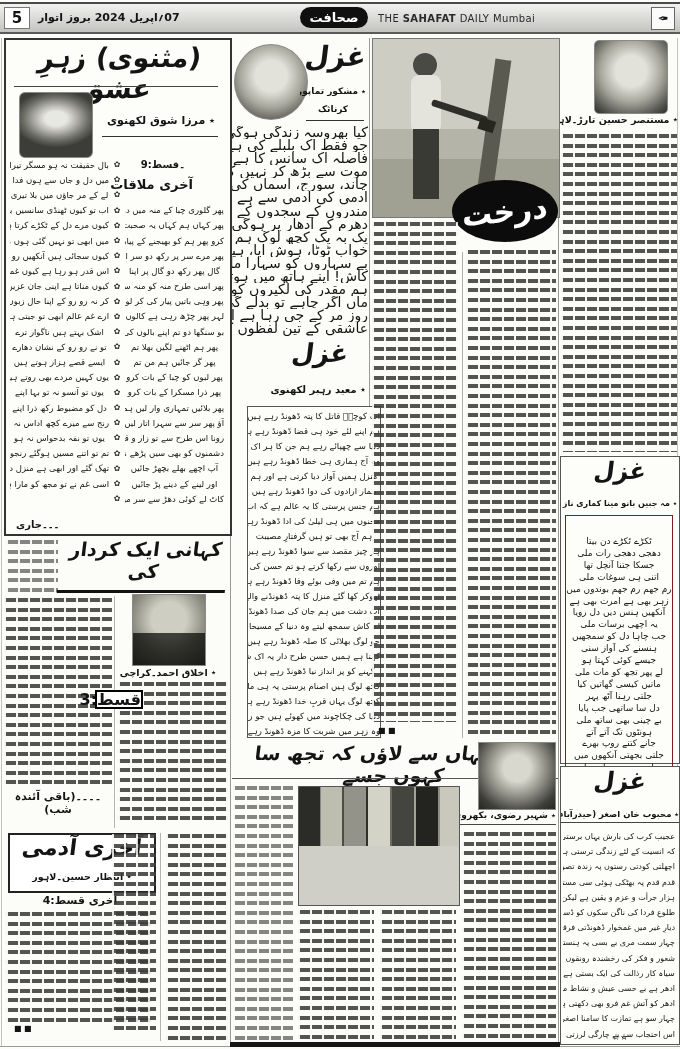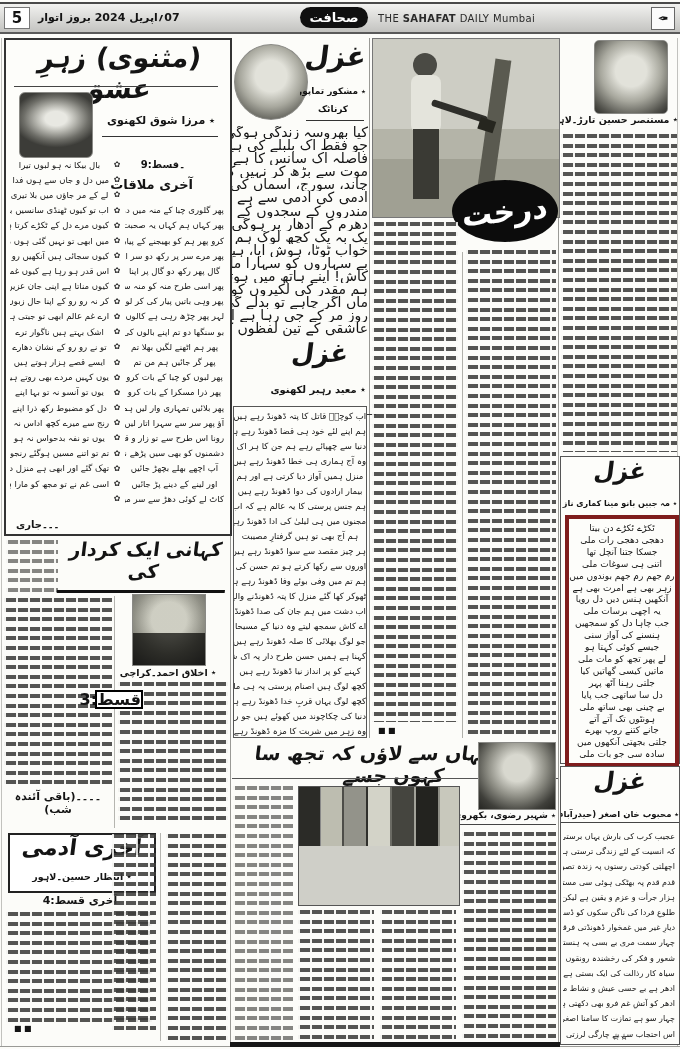--- a/index.html
+++ b/index.html
@@ -77,21 +77,21 @@
     <div class="hr" style="left:8px;top:46px;width:204px;background:#444;"></div>
     <div class="ph face1" style="left:13px;top:52px;width:72px;height:64px;border-radius:6px;"></div>
     <div class="abs by" style="left:96px;top:74px;width:118px;font-size:11px;">٭ مرزا شوق لکھنوی</div>
     <div class="hr" style="left:96px;top:96px;width:116px;background:#333;"></div>
     <div class="abs" style="right:42px;top:119px;font-size:10px;font-weight:bold;background:#fdfdfa;padding:0 3px;">۔قسط:9</div>
     <div class="abs" style="right:34px;top:137px;font-size:13px;font-weight:bold;background:#fdfdfa;padding:0 3px;">آخری ملاقات</div>
     <div class="abs" style="left:4px;top:117px;width:214px;">
         <div class="mrow">
           <span class="h"></span>
           <span class="o">✿</span>
-          <span class="h">بال بیکا نہ ہو لبوں تیرا</span>
+          <span class="h">بال حقیقت نہ ہو مسگر تیرا</span>
         </div>
         <div class="mrow">
           <span class="h"></span>
           <span class="o">✿</span>
           <span class="h">میں دل و جاں سے ہوں فدا تیری</span>
         </div>
         <div class="mrow">
           <span class="h"></span>
           <span class="o">✿</span>
           <span class="h">لے کے مر جاؤں میں بلا تیری</span>
@@ -240,21 +240,21 @@
       <div class="pl">بے سہاروں کو سہارا مل گیا ہوتا میاں!</div>
       <div class="pl">کاش! اپنے ہاتھ میں ہوتی خلافت آج بھی</div>
       <div class="pl">ہم مقدر کی لکیروں کو ملا سکتے نہیں</div>
       <div class="pl">ماں اگر چاہے تو بدلے گی کتابت آج بھی</div>
       <div class="pl">روز مر کے جی رہا ہے آپ کا مشکورؔ بھی</div>
       <div class="pl">عاشقی کے تین لفظوں کے بدولت آج بھی</div>
     </div>
 
   <div class="abs callig" style="left:280px;top:338px;width:80px;text-align:center;font-size:26px;">غزل</div>
   <div class="abs by" style="left:260px;top:384px;width:116px;font-size:10px;border-bottom:1px solid #333;padding-bottom:19px;">٭ معید رہبر لکھنوی</div>
-  <div class="abs" style="left:233px;top:406px;width:132px;height:328px;border:1px solid #555;padding-top:2px;background:#fdfdfa;">
+  <div class="abs" style="left:247px;top:406px;width:132px;height:328px;border:1px solid #555;padding-top:2px;background:#fdfdfa;">
     <div>
         <div class="pl15">اب کوچہؑ قاتل کا پتہ ڈھونڈ رہے ہیں</div>
         <div class="pl15">ہم اپنے لئے خود ہی قضا ڈھونڈ رہے ہیں</div>
         <div class="pl15">دنیا سے چھپائے رہے ہم جن کا ہر اک عیب</div>
         <div class="pl15">وہ آج ہماری ہی خطا ڈھونڈ رہے ہیں</div>
         <div class="pl15">منزل ہمیں آواز دیا کرتی ہے اور ہم</div>
         <div class="pl15">بیمار ارادوں کی دوا ڈھونڈ رہے ہیں</div>
         <div class="pl15">ہم جنس پرستی کا یہ عالم ہے کہ اب لوگ</div>
         <div class="pl15">مجنوں میں ہی لیلیٰ کی ادا ڈھونڈ رہے ہیں</div>
         <div class="pl15">ہم آج بھی تو ہیں گرفتارِ مصیبت</div>
@@ -307,21 +307,21 @@
   <div class="tx" style="left:466px;top:250px;width:90px;height:486px;"></div>
   <div class="abs" style="left:378px;top:726px;font-size:8px;">■ ■</div>
 
   <div class="ph face3" style="left:594px;top:40px;width:72px;height:72px;border-radius:5px;"></div>
   <div class="abs by" style="left:560px;top:114px;width:118px;font-size:9.5px;">٭ مستنصر حسین تارڑ۔لاہور</div>
   <div class="tx" style="left:561px;top:134px;width:116px;height:318px;"></div>
 
   <div class="abs" style="left:560px;top:456px;width:118px;height:306px;border:1px solid #555;background:#fdfdfa;">
     <div class="abs callig" style="left:0;top:0;width:100%;text-align:center;font-size:24px;">غزل</div>
     <div class="abs by" style="left:0;top:42px;width:100%;font-size:8px;">٭ مہ جبیں بانو مینا کماری ناز</div>
-    <div class="abs" style="left:4px;top:58px;width:106px;height:240px;border:4px solid #7f1d1d;padding-top:4px;">
+    <div class="abs" style="left:4px;top:58px;width:106px;height:240px;border:1px solid #7f1d1d;padding-top:20px;">
       <div>
           <div class="pl9">ٹکڑے ٹکڑے دن بیتا</div>
           <div class="pl9">دھجی دھجی رات ملی</div>
           <div class="pl9">جسکا جتنا آنچل تھا</div>
           <div class="pl9">اتنی ہی سوغات ملی</div>
           <div class="pl9">رم جھم رم جھم بوندوں میں</div>
           <div class="pl9">زہر بھی ہے امرت بھی ہے</div>
           <div class="pl9">آنکھیں ہنس دیں دل رویا</div>
           <div class="pl9">یہ اچھی برسات ملی</div>
           <div class="pl9">جب چاہا دل کو سمجھیں</div>

